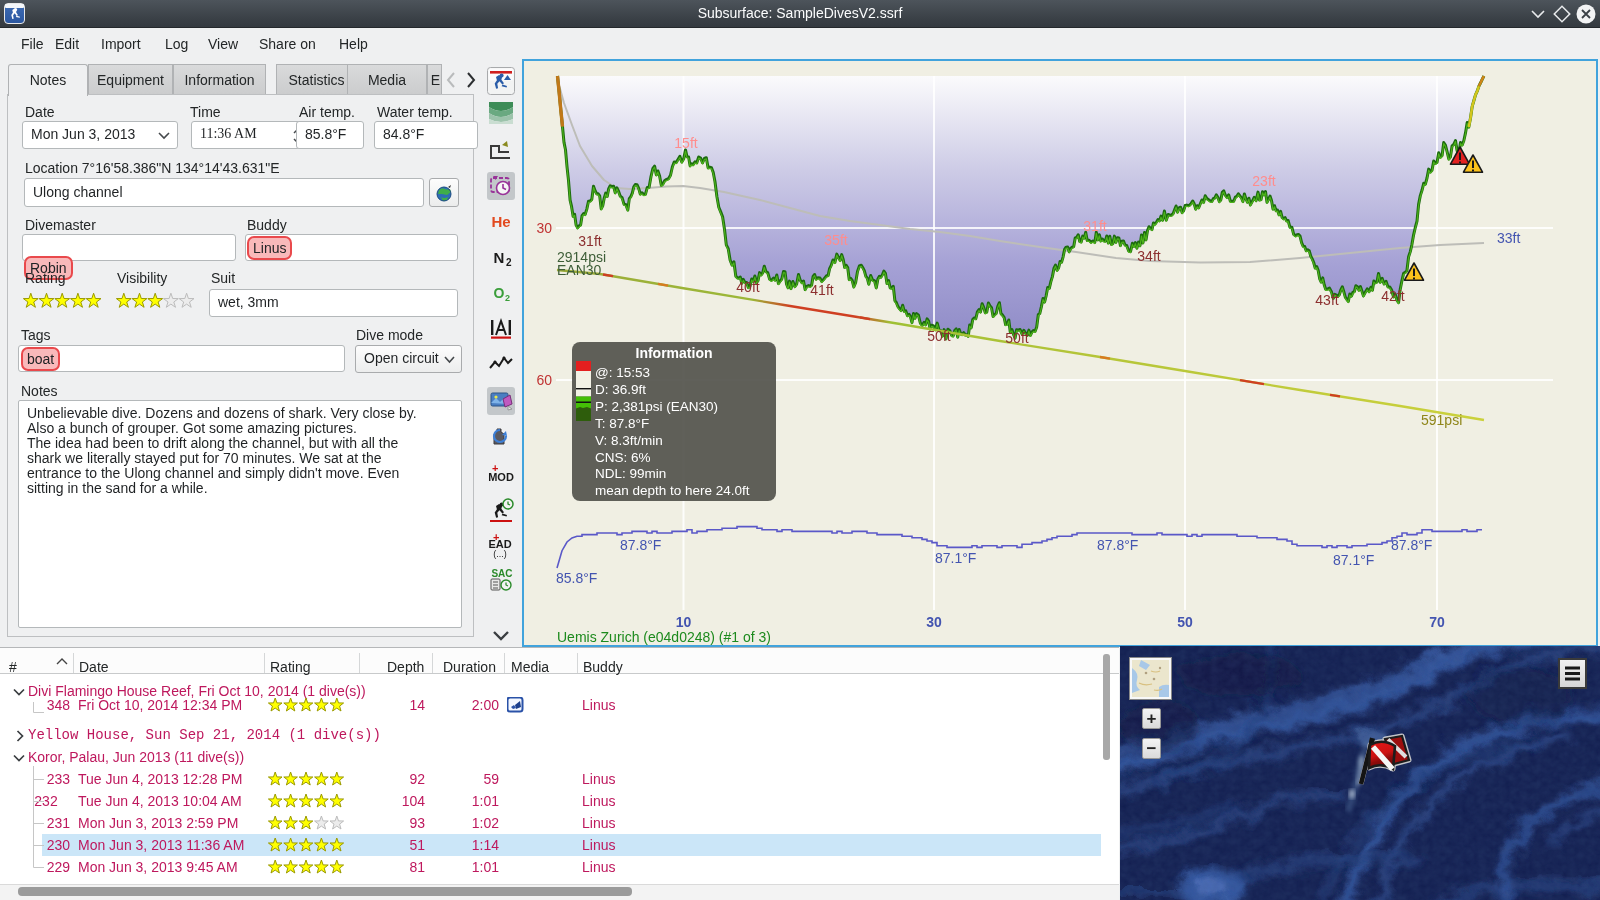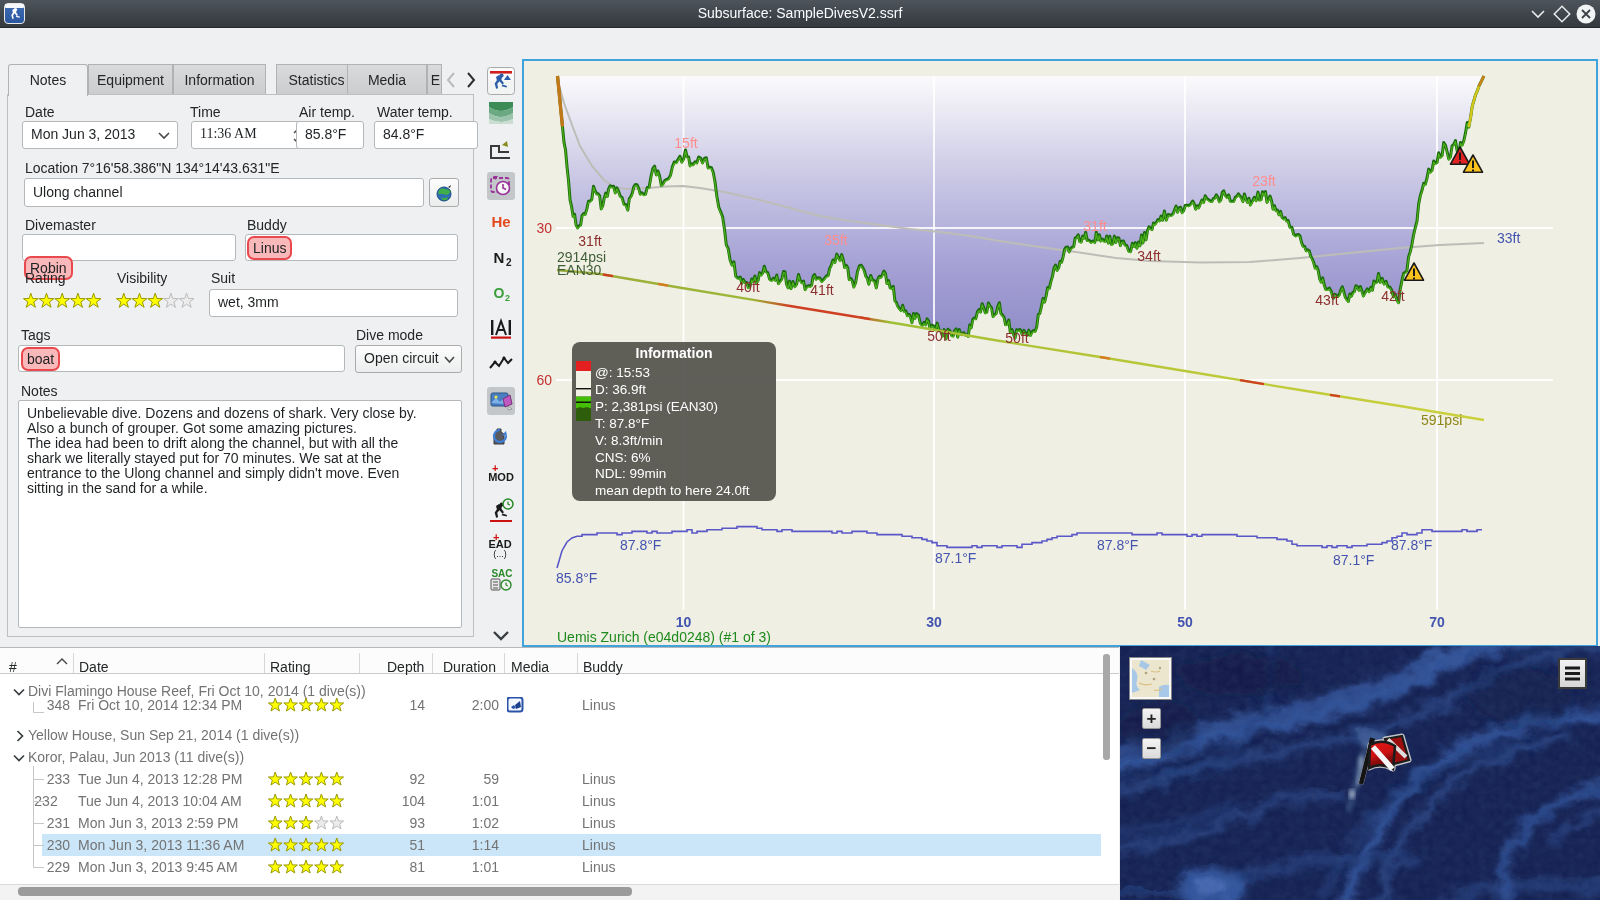--- a/index.html
+++ b/index.html
@@ -44,21 +44,21 @@
 #tooltip .tt-title { text-align:center; font-weight:bold; font-size:14px; margin-top:3px; }
 #tooltip .tt-line { font-size:13.5px; line-height:16.9px; margin-left:23px; }
 
 
 #divelist { position:absolute; left:0px; top:647px; width:1119px; height:253px; background:#fff;
   border-top:1px solid #b5b7b9; }
 #dl-header { position:absolute; left:0; top:0; width:1119px; height:26px; background:#fcfcfc;
   border-bottom:1px solid #c8cacb; font-size:14px; color:#232627; }
 #dl-header span { position:absolute; top:11px; }
 .hsep { position:absolute; top:5px; width:1px; height:20px; background:#d5d7d8; }
-.drow { position:absolute; left:0; width:1119px; height:22px; font-size:14px; color:#737373; }
+.drow { position:absolute; left:0; width:1119px; height:22px; font-size:14px; color:#be185d; }
 .drow span { position:absolute; top:3px; }
 .num { text-align:right; }
 
 
 #map { position:absolute; left:1120px; top:646px; width:480px; height:254px; background:#16265c; overflow:hidden; }
 </style>
 </head>
 <body>
 <div id="root">
 
@@ -77,20 +77,29 @@
       </svg>
   <svg class="winbtn" style="right:24px;" width="28" height="28">
         <rect x="8.5" y="8.5" width="11" height="11" transform="rotate(45 14 14)" stroke="#e8eaec" stroke-width="1.5" fill="none"></rect>
       </svg>
   <svg class="winbtn" style="right:0px;" width="28" height="28">
         <circle cx="14" cy="14" r="9.5" fill="#f2f3f4"></circle>
         <path d="M10 10 l8 8 M18 10 l-8 8" stroke="#3a4046" stroke-width="1.8"></path>
       </svg>
 </div>
 
+<div id="menubar">
+  <span style="left:21px;">File</span>
+  <span style="left:55px;">Edit</span>
+  <span style="left:101px;">Import</span>
+  <span style="left:165px;">Log</span>
+  <span style="left:208px;">View</span>
+  <span style="left:259px;">Share on</span>
+  <span style="left:339px;">Help</span>
+</div>
 
 <div id="tabbar">
   <div class="tab active" style="left:0px; width:80px;">Notes</div>
   <div class="tab" style="left:80px; width:85px;">Equipment</div>
   <div class="tab" style="left:165px; width:93px;">Information</div>
   <div class="tab" style="left:268px; width:81px;">Statistics</div>
   <div class="tab" style="left:339px; width:80px;">Media</div>
   <div class="tab" style="left:419px; width:15px; overflow:hidden;"><span style="margin-left:2px;">E</span></div>
   <svg class="abs" style="left:436px; top:6px;" width="40" height="20">
         <path d="M10 3 l-6 7 6 7" stroke="#b9bbbc" stroke-width="2" fill="none"></path>
@@ -418,21 +427,21 @@
         <svg style="position:absolute; left:507px; top:3px;" width="17" height="16">
           <rect x="0.5" y="0.5" width="15" height="14" rx="2.5" fill="#f4f8ff" stroke="#2a52a8" stroke-width="2"></rect>
           <path d="M8 8 l5-4 1 6 -5 2z" fill="#1c3f8c"></path>
           <path d="M4 10 l3-2 2 3 -3 1z" fill="#2a52a8"></path>
         </svg>
         <span style="left:582px;">Linus</span>
       </div>
       <svg style="position:absolute; left:14px; top:81px;" width="12" height="14">
         <path d="M3.5 2 l5 5 -5 5" stroke="#3a3e41" stroke-width="1.7" fill="none"></path>
       </svg>
-      <div class="drow" style="top:76px;">
+      <div class="drow" style="top:76px;font-family:Liberation Mono, monospace;">
         <span style="left:28px;">Yellow House, Sun Sep 21, 2014 (1 dive(s))</span>
       </div>
       <svg style="position:absolute; left:12px; top:104px;" width="14" height="12">
         <path d="M2 3.5 l5 5 5-5" stroke="#3a3e41" stroke-width="1.7" fill="none"></path>
       </svg>
       <div class="drow" style="top:98px;">
         <span style="left:28px;">Koror, Palau, Jun 2013 (11 dive(s))</span>
       </div>
       <div class="drow" style="top:120px;">
         <span class="num" style="left:30px; width:40px;">233</span>

